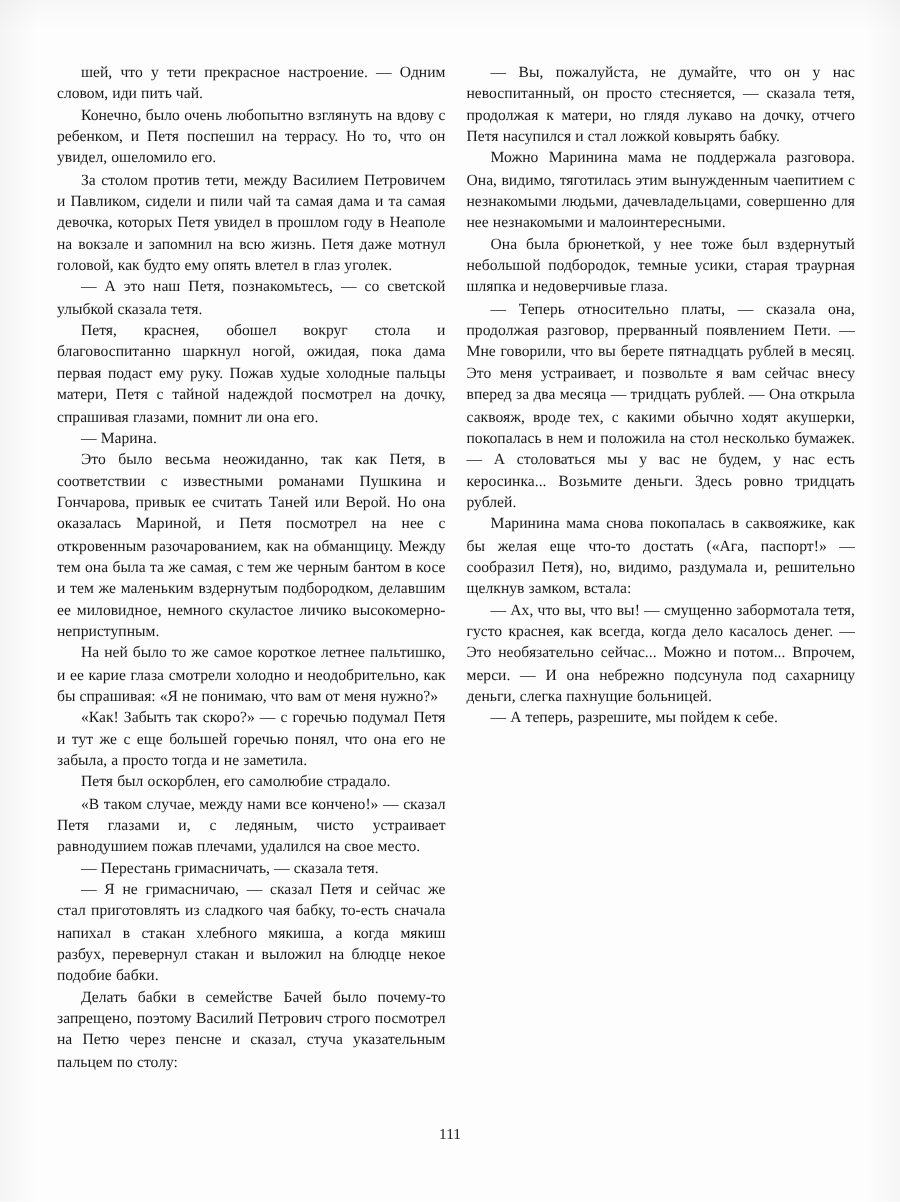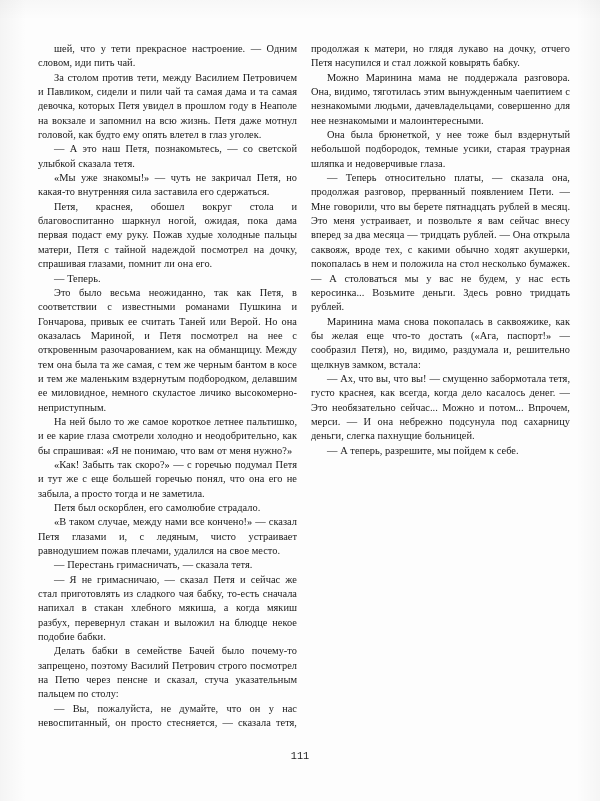--- a/index.html
+++ b/index.html
@@ -62,38 +62,38 @@
   p.para:last-line { text-align: left; }
 
   .page-number {
     position: absolute;
     left: 0;
     top: 751px;
     width: 600px;
     text-align: center;
     font-size: 10.2px;
     line-height: 12px;
-    font-family: Liberation Mono, monospace;
+    font-family: Liberation Serif, serif;
     color: #1b1b1b;
   }
 </style>
 </head>
 <body>
 
 <div id="page-sheet">
 
   <div id="paper-tint"></div>
 
   <div id="text-block">
     <p class="para">шей, что у тети прекрасное настроение. — Одним словом, иди пить чай.</p>
+    <p class="para">Конечно, было очень любопытно взглянуть на вдову с ребенком, и Петя поспешил на террасу. Но то, что он увидел, ошеломило его.</p>
     <p class="para">За столом против тети, между Василием Петровичем и Павликом, сидели и пили чай та самая дама и та самая девочка, которых Петя увидел в прошлом году в Неаполе на вокзале и запомнил на всю жизнь. Петя даже мотнул головой, как будто ему опять влетел в глаз уголек.</p>
     <p class="para">— А это наш Петя, познакомьтесь, — со светской улыбкой сказала тетя.</p>
-    <p class="para">«Мы уже знакомы!» — чуть не закричал Петя, но какая-то внутренняя сила заставила его сдержаться.</p>
     <p class="para">Петя, краснея, обошел вокруг стола и благовоспитанно шаркнул ногой, ожидая, пока дама первая подаст ему руку. Пожав худые холодные пальцы матери, Петя с тайной надеждой посмотрел на дочку, спрашивая глазами, помнит ли она его.</p>
-    <p class="para">— Теперь.</p>
+    <p class="para">— Марина.</p>
     <p class="para">Это было весьма неожиданно, так как Петя, в соответствии с известными романами Пушкина и Гончарова, привык ее считать Таней или Верой. Но она оказалась Мариной, и Петя посмотрел на нее с откровенным разочарованием, как на обманщицу. Между тем она была та же самая, с тем же черным бантом в косе и тем же маленьким вздернутым подбородком, делавшим ее миловидное, немного скуластое личико высокомерно-неприступным.</p>
     <p class="para">На ней было то же самое короткое летнее пальтишко, и ее карие глаза смотрели холодно и неодобрительно, как бы спрашивая: «Я не понимаю, что вам от меня нужно?»</p>
     <p class="para">«Как! Забыть так скоро?» — с горечью подумал Петя и тут же с еще большей горечью понял, что она его не забыла, а просто тогда и не заметила.</p>
     <p class="para">Петя был оскорблен, его самолюбие страдало.</p>
     <p class="para">«В таком случае, между нами все кончено!» — сказал Петя глазами и, с ледяным, чисто устраивает равнодушием пожав плечами, удалился на свое место.</p>
     <p class="para">— Перестань гримасничать, — сказала тетя.</p>
     <p class="para">— Я не гримасничаю, — сказал Петя и сейчас же стал приготовлять из сладкого чая бабку, то-есть сначала напихал в стакан хлебного мякиша, а когда мякиш разбух, перевернул стакан и выложил на блюдце некое подобие бабки.</p>
     <p class="para">Делать бабки в семействе Бачей было почему-то запрещено, поэтому Василий Петрович строго посмотрел на Петю через пенсне и сказал, стуча указательным пальцем по столу:</p>
     <p class="para">— Вы, пожалуйста, не думайте, что он у нас невоспитанный, он просто стесняется, — сказала тетя, продолжая к матери, но глядя лукаво на дочку, отчего Петя насупился и стал ложкой ковырять бабку.</p>
     <p class="para">Можно Маринина мама не поддержала разговора. Она, видимо, тяготилась этим вынужденным чаепитием с незнакомыми людьми, дачевладельцами, совершенно для нее незнакомыми и малоинтересными.</p>

